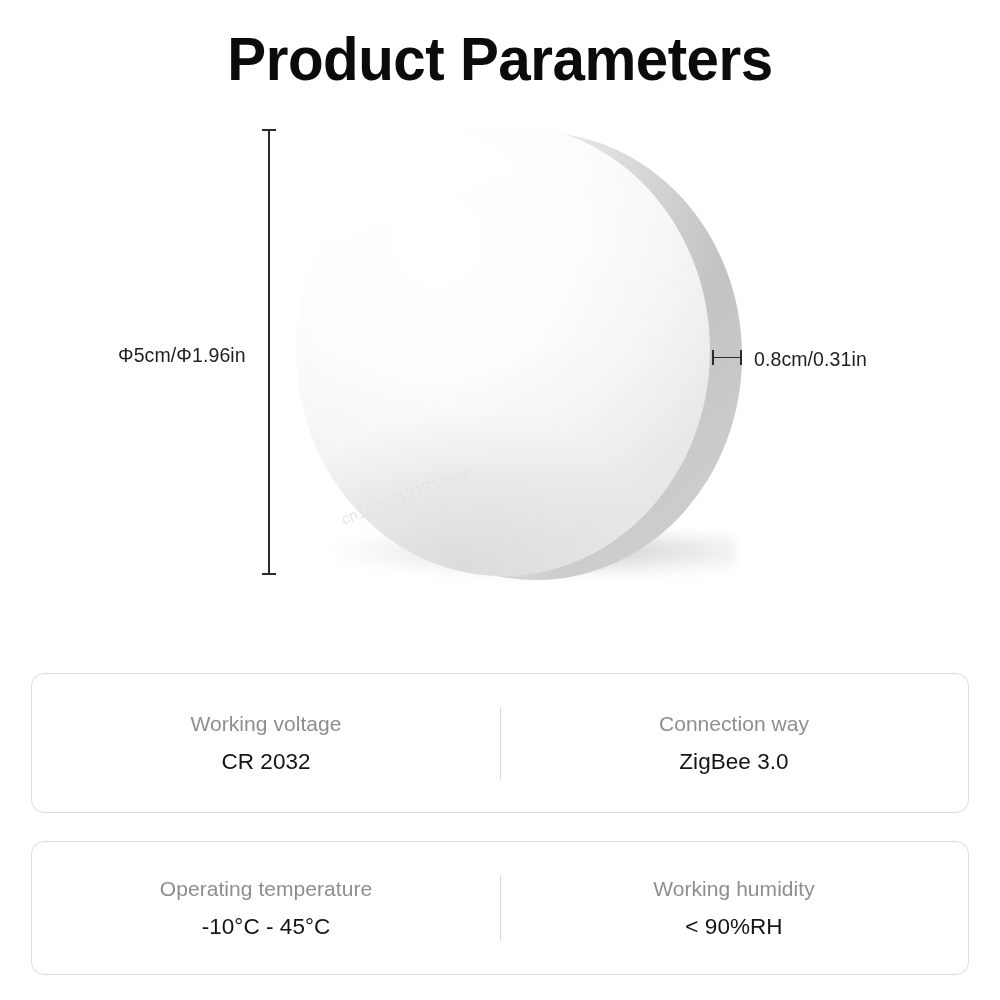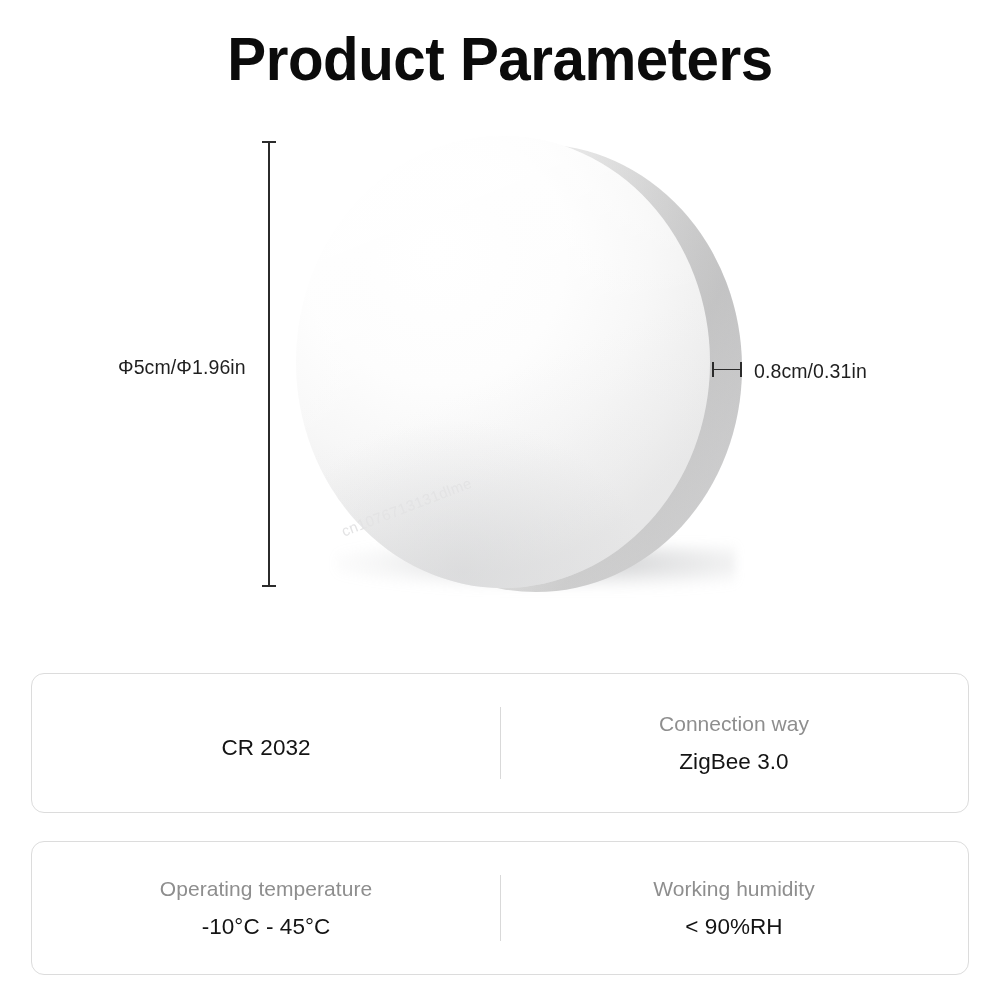--- a/index.html
+++ b/index.html
@@ -30,21 +30,21 @@
     letter-spacing: -0.5px;
     color: #0b0b0b;
     transform: scaleX(0.94);
     transform-origin: center center;
   }
 
   
   .product-stage {
     position: absolute;
     left: 0;
-    top: 108px;
+    top: 96px;
     width: 925px;
     height: 540px;
   }
 
   
   .dim-vertical {
     position: absolute;
     left: 262px;
     top: 33px;
     width: 13px;
@@ -322,20 +322,21 @@
   <div class="dim-horizontal">
     <div class="cap cap-left"></div>
     <div class="shaft"></div>
     <div class="cap cap-right"></div>
   </div>
   <div class="dim-horizontal-label">0.8cm/0.31in</div>
 </div>
 
 <div class="spec-card spec-card-1">
   <div class="spec-cell">
+    <div class="spec-label">Working voltage</div>
     <div class="spec-value">CR 2032</div>
   </div>
   <div class="spec-cell">
     <div class="spec-label">Connection way</div>
     <div class="spec-value">ZigBee 3.0</div>
   </div>
 </div>
 
 <div class="spec-card spec-card-2">
   <div class="spec-cell">

